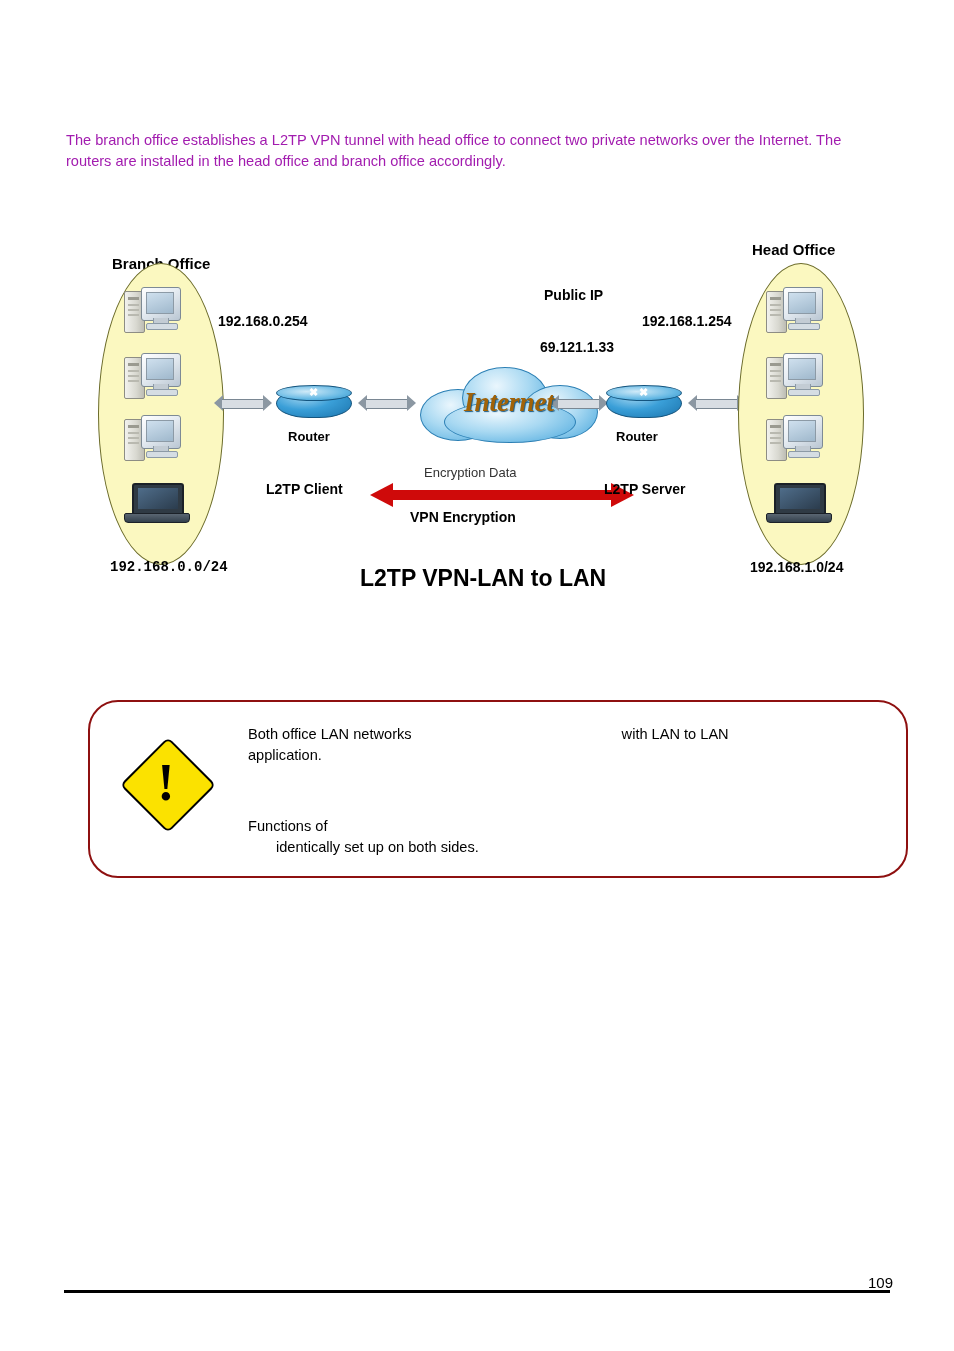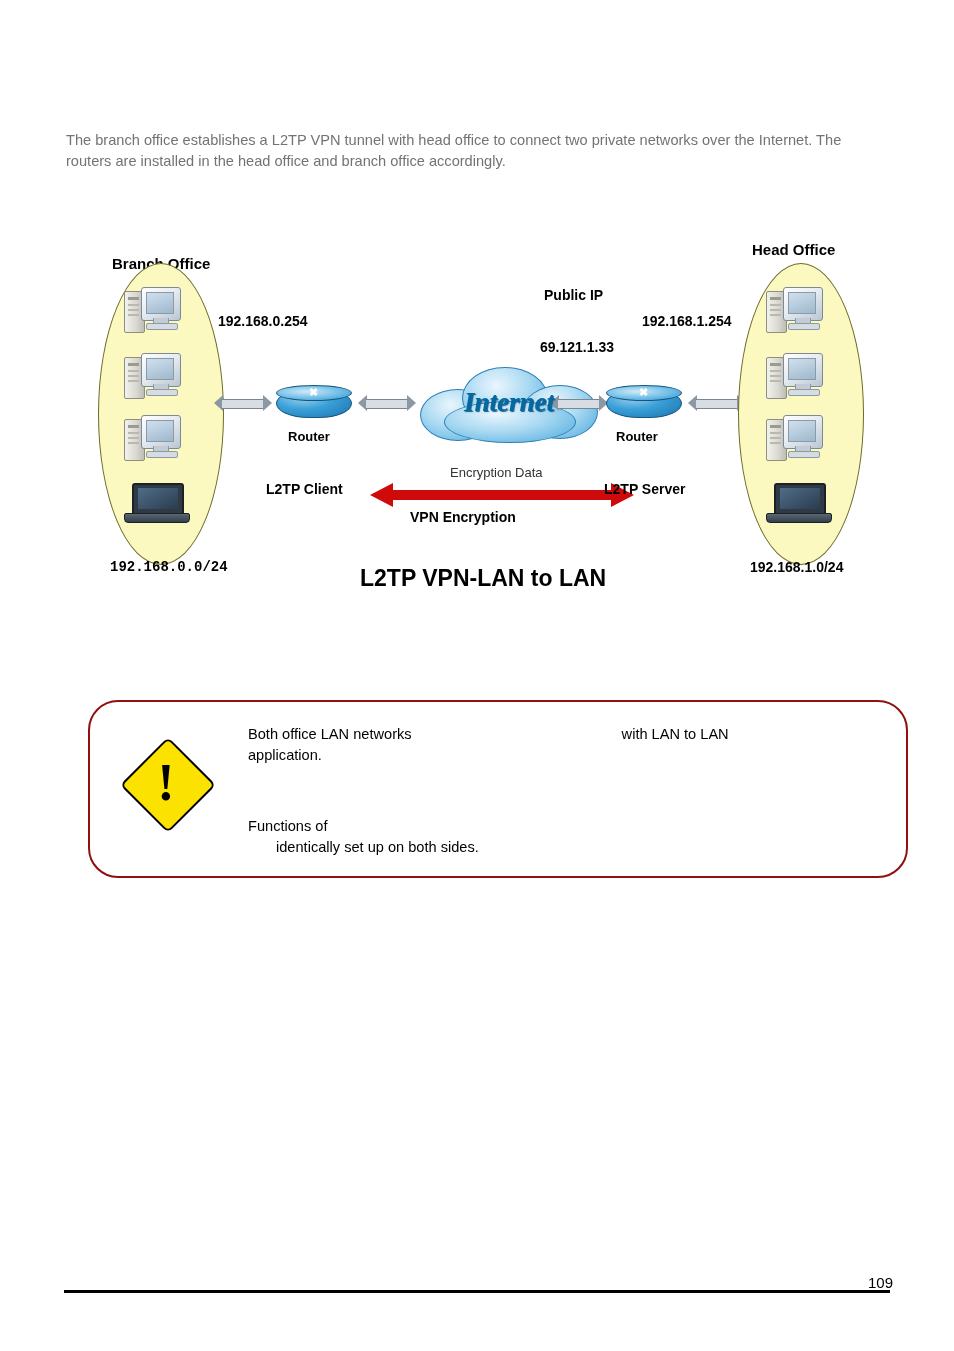--- a/index.html
+++ b/index.html
@@ -17,21 +17,21 @@
   }
 
   
   .intro {
     position: absolute;
     left: 66px;
     top: 130px;
     width: 820px;
     font-size: 14.6px;
     line-height: 21px;
-    color: #737373;
+    color: #a21caf;
   }
 
   
   .diagram {
     position: absolute;
     left: 66px;
     top: 225px;
     width: 830px;
     height: 400px;
   }
@@ -199,21 +199,21 @@
   .cloud .c4 { left: 30px; top: 42px; width: 130px;height: 40px; }
   .cloud .txt {
     position: absolute;
     left: 0; top: 28px;
     width: 190px;
     text-align: center;
     font-family: "Liberation Serif", serif;
     font-style: italic;
     font-weight: bold;
     font-size: 27px;
-    color: #0369a1;
+    color: #a16207;
     text-shadow: 1px 1px 1px #1d5c86;
     z-index: 3;
   }
 
   
   .dbl-arrow {
     position: absolute;
     height: 16px;
   }
   .dbl-arrow .bar {
@@ -446,21 +446,21 @@
       <div class="stand"></div>
       <div class="base"></div>
   </div>
   <div class="laptop" style="left:700px; top:258px;">
     <div class="screen"></div>
       <div class="kb"></div>
   </div>
 
   <div class="lbl lbl-bold" style="left:684px; top:334px; font-size:14px;">192.168.1.0/24</div>
 
-  <div class="lbl" style="left:358px; top:240px; font-size:13px; color:#333;margin-left:26px;">Encryption Data</div>
+  <div class="lbl" style="left:358px; top:240px; font-size:13px; color:#333;">Encryption Data</div>
 
   <div class="red-arrow" style="left:304px; top:258px; width:264px;">
     <div class="hl"></div>
       <div class="bar"></div>
       <div class="hr"></div>
   </div>
 
   <div class="lbl lbl-bold" style="left:200px; top:256px; font-size:14px;">L2TP Client</div>
   <div class="lbl lbl-bold" style="left:538px; top:256px; font-size:14px;">L2TP Server</div>
 

